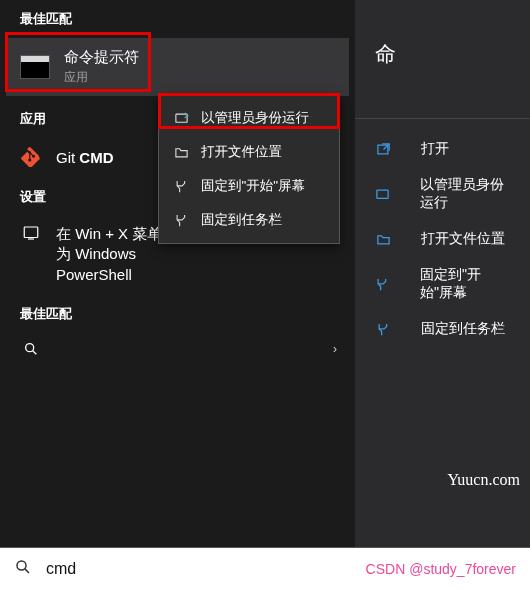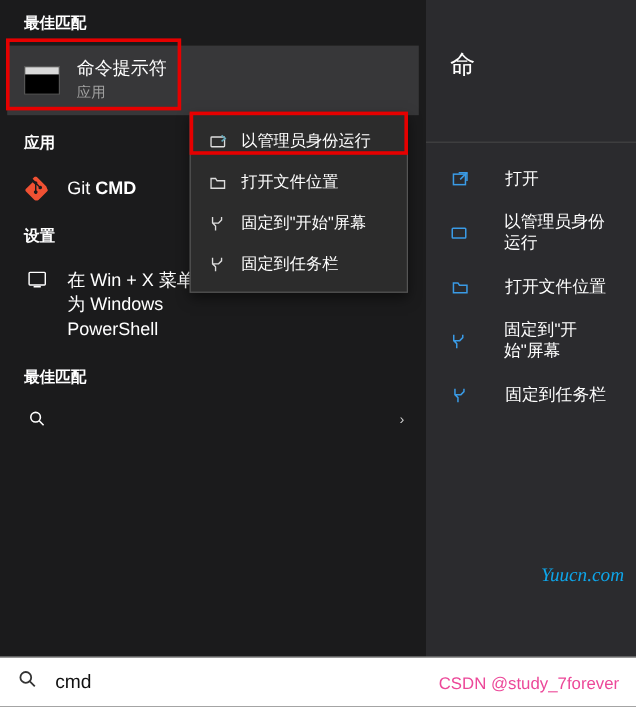--- a/index.html
+++ b/index.html
@@ -23,21 +23,21 @@
     .ctx-item { display: flex; align-items: center; gap: 12px; padding: 8px 14px; font-size: 13.5px; cursor: pointer; }
     .ctx-ico { width: 16px; height: 16px; display:flex; align-items:center; justify-content:center; color:#ddd; }
     .hl-red { position: absolute; border: 3px solid #e60000; pointer-events: none; z-index: 20; }
     .right-head { font-size: 21px; padding: 0 0 50px 20px; color:#fff; align-self:flex-start; }
     .right-hr { height:1px; background:#444; margin: 0 0 12px 0; }
     .action-item { display: flex; align-items: center; gap: 30px; padding: 9px 20px; font-size: 14px; cursor: pointer; color:#fff; }
     .action-item .a-ico { width: 16px; height:16px; color:#3a9be6; display:flex; align-items:center; justify-content:center; }
     .search-bar { height: 42px; background: #fff; display: flex; align-items: center; gap: 14px; padding: 0 14px; border-top:1px solid #555;}
     .search-bar .s-ico { color:#333; }
     .search-input { flex:1; border:none; outline:none; font-size:16px; background:transparent; color:#111; }
-    .watermark1 { position:absolute; right: 10px; bottom: 58px; color:#0ea5e9; font-size: 16px; font-style: italic; z-index:30; font-family: Georgia, serif; }
+    .watermark1 { position:absolute; right: 10px; bottom: 58px; color:#ffffff; font-size: 16px; z-index:30; font-family: Georgia, serif; }
     .watermark2 { position:absolute; right: 14px; bottom: 12px; color:#ec4899; font-size: 14px; z-index:30; }
     .clip-text { white-space: normal; line-height:1.35; }
   </style>
 </head>
 <body>
 
 <div class="main-area">
   <div class="left-panel">
     <div class="section-header">最佳匹配</div>
     <div class="best-match">

